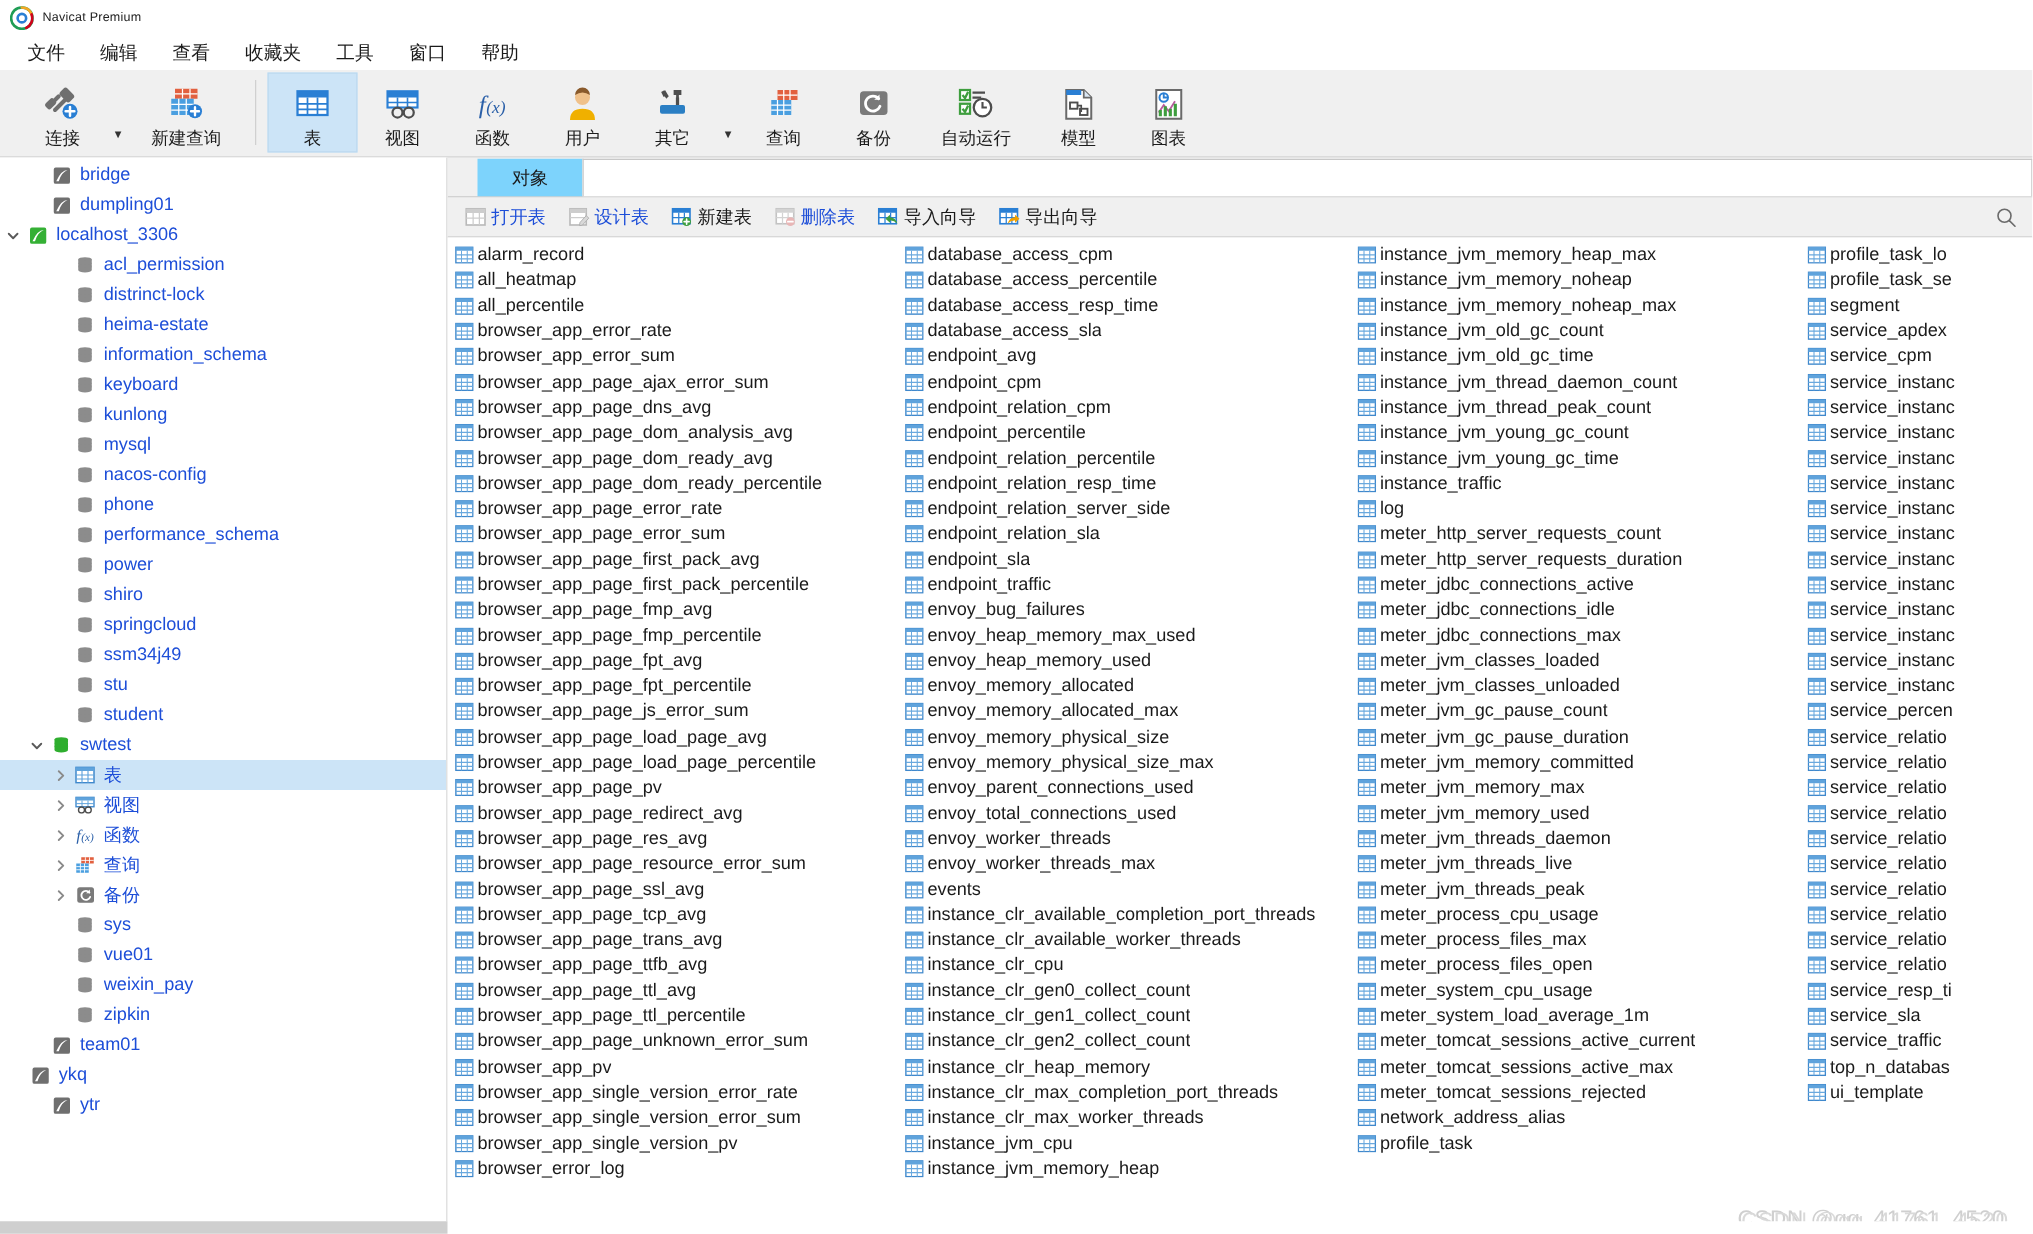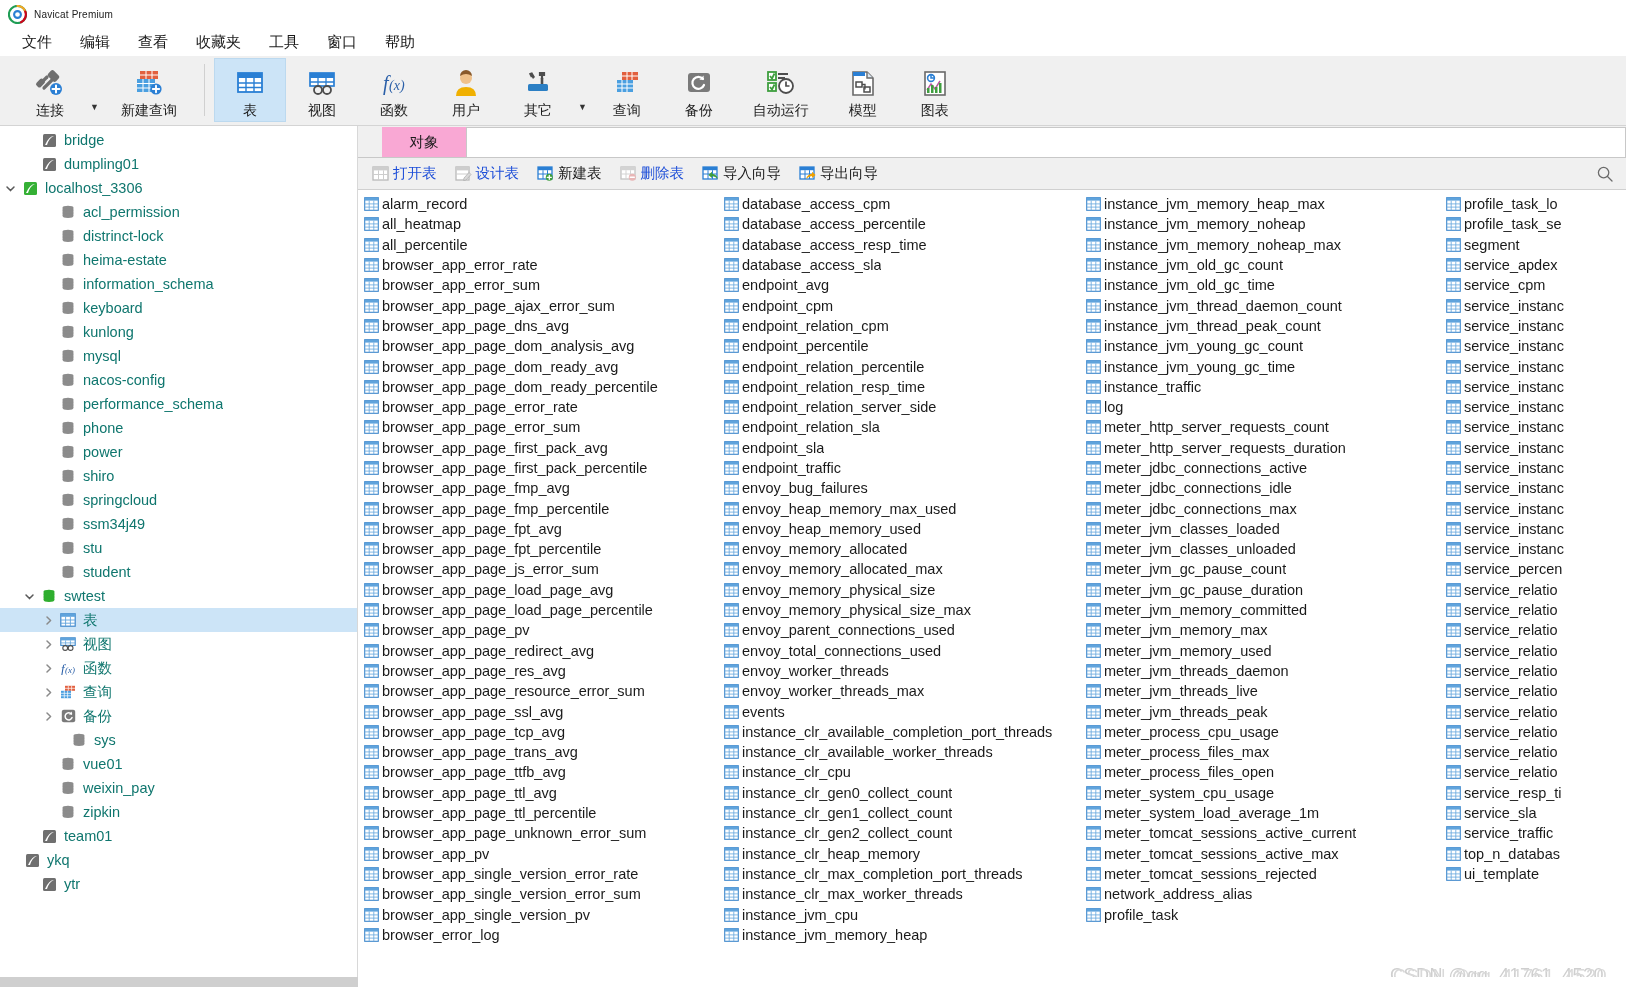--- a/index.html
+++ b/index.html
@@ -106,21 +106,21 @@
     border-right: 1px solid #d8d8d8;
     overflow: hidden;
     padding-top: 2px;
     position: relative;
   }
   .tree-row {
     height: 24px;
     display: flex;
     align-items: center;
     font-size: 14.5px;
-    color: #0f766e;
+    color: #1d4ed8;
     white-space: nowrap;
     cursor: default;
   }
   .tree-row.selected { background: #cce4f7; }
   .twisty {
     width: 20px; flex: 0 0 20px;
     display: flex; align-items: center; justify-content: center;
     color: #5a5a5a; font-size: 11px;
   }
   .tw-spacer { width: 20px; flex: 0 0 20px; }
@@ -153,21 +153,21 @@
     padding: 0 17px;
     display: flex;
     align-items: center;
     justify-content: center;
     font-size: 14.5px;
     color: #1a1a1a;
     background: #f0f0f0;
     cursor: default;
   }
   .tab.active {
-    background: #f9a8d4;
+    background: #7dd3fc;
   }
   .tab-filler {
     flex: 1 1 auto;
     height: 30px;
     background: #ffffff;
     border-left: 1px solid #c8c8c8;
     border-top: 1px solid #c8c8c8;
     border-right: 1px solid #c8c8c8;
   }
 
@@ -657,38 +657,38 @@
               <ellipse cx="7" cy="2.6" rx="5.4" ry="1.9"></ellipse>
               <rect x="1.6" y="2.6" width="10.8" height="2.6"></rect>
               <ellipse cx="7" cy="5.4" rx="5.4" ry="1.9"></ellipse>
               <rect x="1.6" y="5.4" width="10.8" height="2.6"></rect>
               <ellipse cx="7" cy="8.2" rx="5.4" ry="1.9"></ellipse>
               <rect x="1.6" y="8.2" width="10.8" height="2.6"></rect>
               <ellipse cx="7" cy="11" rx="5.4" ry="1.9"></ellipse>
             </g>
           </svg>
         </span>
-        <span class="tree-label">performance_schema</span>
+        <span class="tree-label">phone</span>
       </div>
       <div class="tree-row" style="padding-left: 38px;">
         <span class="tw-spacer"></span>
         <span class="tree-ico">
           <svg width="14" height="15" viewBox="0 0 14 15">
             <g fill="#8c8c8c">
               <ellipse cx="7" cy="2.6" rx="5.4" ry="1.9"></ellipse>
               <rect x="1.6" y="2.6" width="10.8" height="2.6"></rect>
               <ellipse cx="7" cy="5.4" rx="5.4" ry="1.9"></ellipse>
               <rect x="1.6" y="5.4" width="10.8" height="2.6"></rect>
               <ellipse cx="7" cy="8.2" rx="5.4" ry="1.9"></ellipse>
               <rect x="1.6" y="8.2" width="10.8" height="2.6"></rect>
               <ellipse cx="7" cy="11" rx="5.4" ry="1.9"></ellipse>
             </g>
           </svg>
         </span>
-        <span class="tree-label">phone</span>
+        <span class="tree-label">performance_schema</span>
       </div>
       <div class="tree-row" style="padding-left: 38px;">
         <span class="tw-spacer"></span>
         <span class="tree-ico">
           <svg width="14" height="15" viewBox="0 0 14 15">
             <g fill="#8c8c8c">
               <ellipse cx="7" cy="2.6" rx="5.4" ry="1.9"></ellipse>
               <rect x="1.6" y="2.6" width="10.8" height="2.6"></rect>
               <ellipse cx="7" cy="5.4" rx="5.4" ry="1.9"></ellipse>
               <rect x="1.6" y="5.4" width="10.8" height="2.6"></rect>
@@ -884,21 +884,21 @@
         </span>
         <span class="tree-ico">
           <svg width="15" height="14" viewBox="0 0 15 14">
             <rect x=".8" y=".8" width="13.4" height="12.4" rx="2" fill="#7a7a7a"></rect>
             <path d="M10.5 5 a3.6 3.6 0 1 0 .6 3.6" fill="none" stroke="#fff" stroke-width="1.5" stroke-linecap="round"></path>
             <path d="M10.9 2.6 v3 h-3z" fill="#fff"></path>
           </svg>
         </span>
         <span class="tree-label">备份</span>
       </div>
-      <div class="tree-row" style="padding-left: 38px; margin-left: 11px;">
+      <div class="tree-row" style="padding-left: 38px;">
         <span class="tw-spacer"></span>
         <span class="tree-ico">
           <svg width="14" height="15" viewBox="0 0 14 15">
             <g fill="#8c8c8c">
               <ellipse cx="7" cy="2.6" rx="5.4" ry="1.9"></ellipse>
               <rect x="1.6" y="2.6" width="10.8" height="2.6"></rect>
               <ellipse cx="7" cy="5.4" rx="5.4" ry="1.9"></ellipse>
               <rect x="1.6" y="5.4" width="10.8" height="2.6"></rect>
               <ellipse cx="7" cy="8.2" rx="5.4" ry="1.9"></ellipse>
               <rect x="1.6" y="8.2" width="10.8" height="2.6"></rect>

